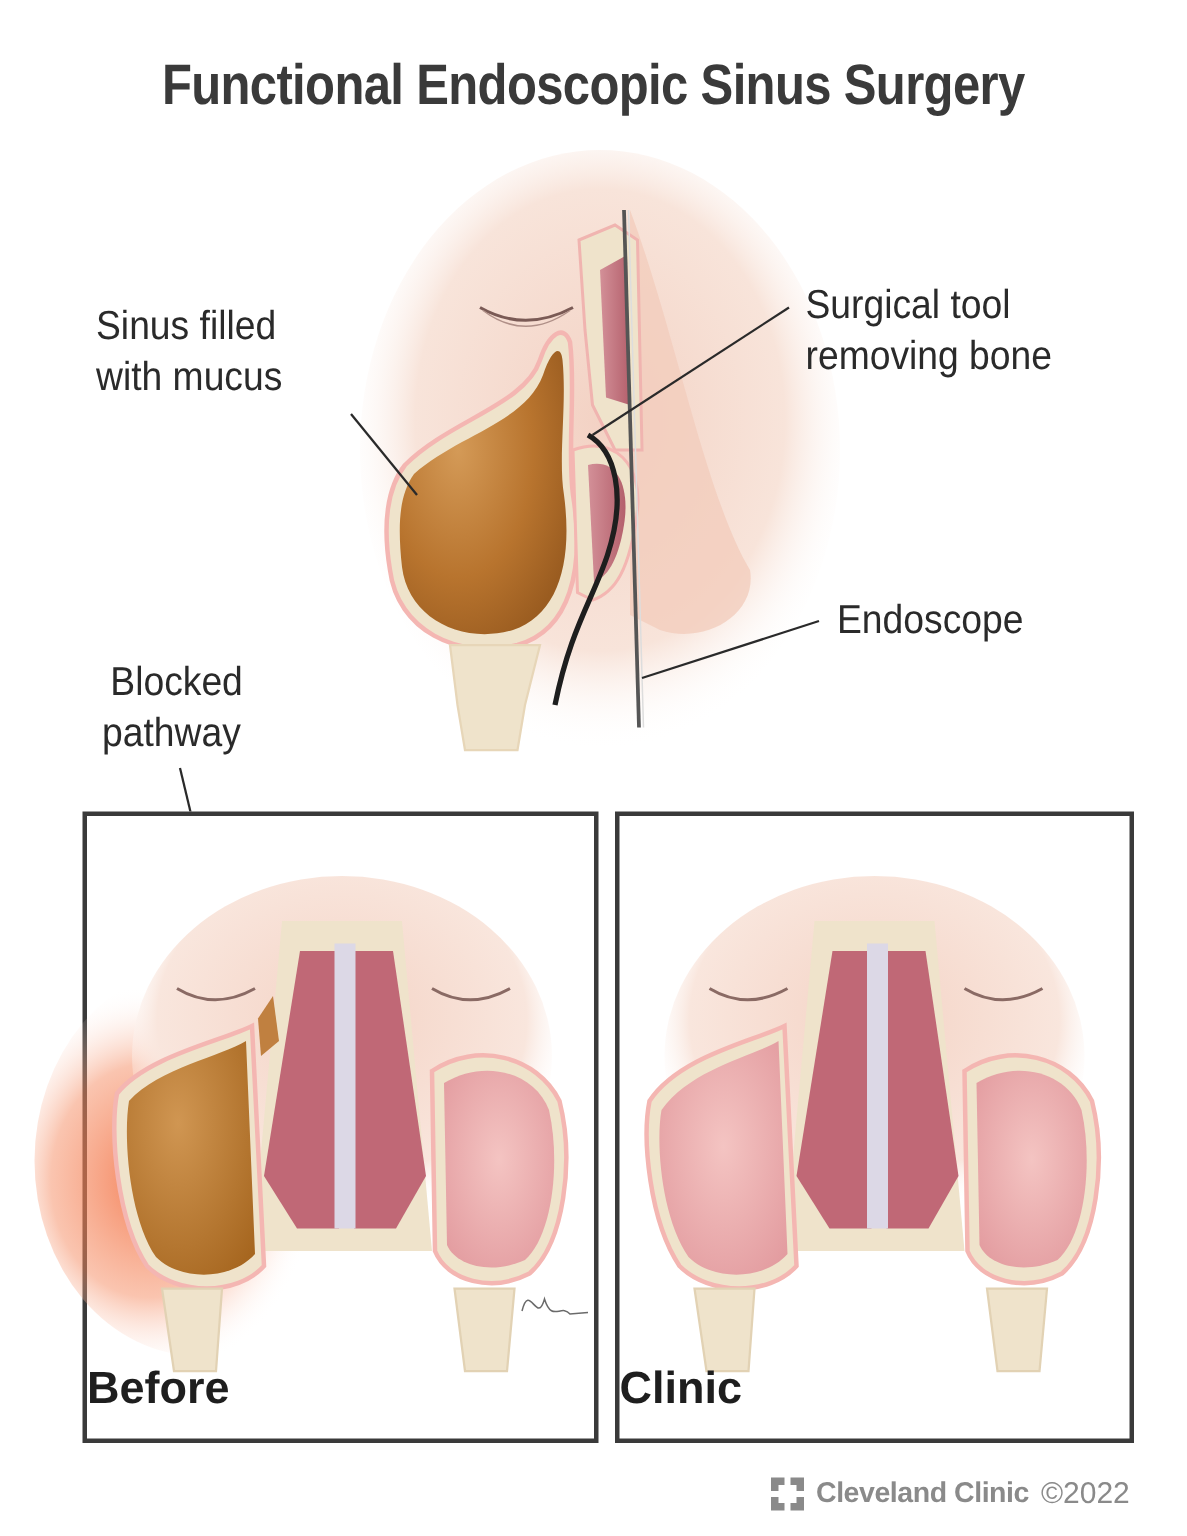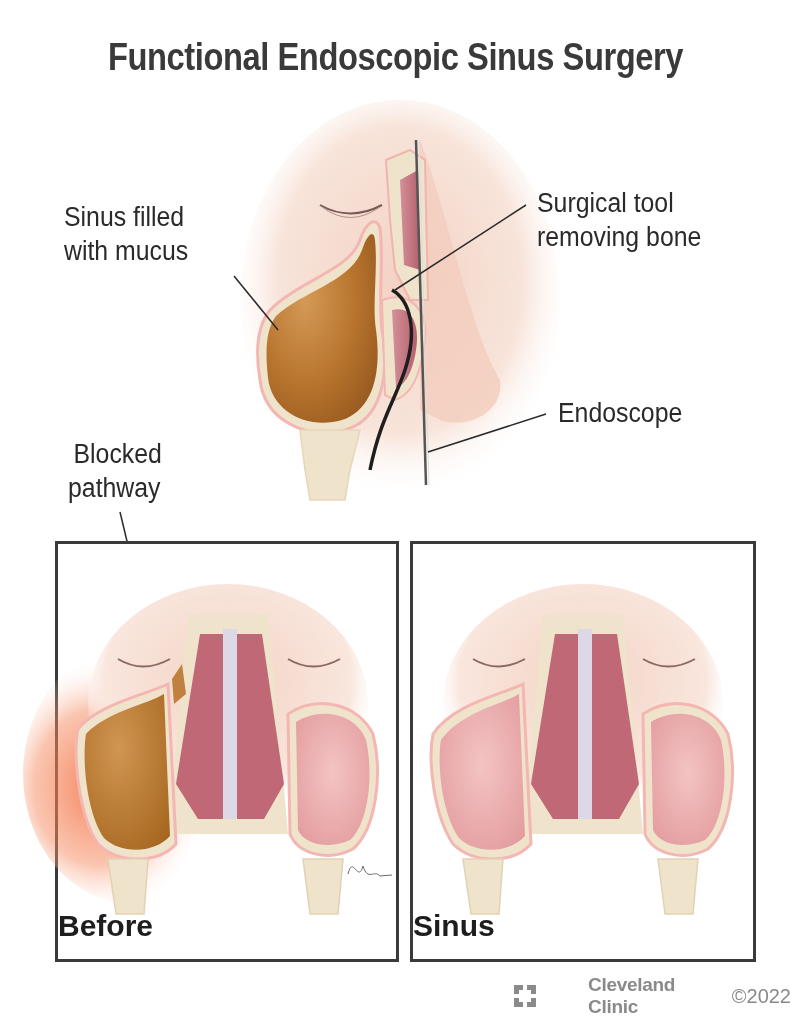--- a/index.html
+++ b/index.html
@@ -8,22 +8,22 @@
   .title { position: absolute; left: 0; right: 0; top: 36px; text-align: center;
            font-size: 38px; font-weight: bold; color: #3a3a3a; letter-spacing: -0.5px;
            transform: scaleX(0.86); transform-origin: center; }
   .label { position: absolute; font-size: 27px; line-height: 34px; color: #2a2a2a;
            transform: scaleX(0.92); transform-origin: left top; white-space: nowrap; }
   .panel { position: absolute; border: 3px solid #3a3a3a; background: #fff; box-sizing: border-box; }
   .panel-caption { position: absolute; left: 0; right: 0; bottom: 16px; text-align: left;
                    font-size: 30px; font-weight: bold; color: #1e1e1e; }
   svg { position: absolute; overflow: visible; }
   .footer { position: absolute; left: 514px; top: 983px; height: 26px; display: flex; align-items: center; gap: 8px; color: #8a8a8a; }
-  .footer .brand { font-size: 19px; font-weight: bold; color: #8a8a8a; letter-spacing: -0.3px; margin-left: 44px; }
-  .footer .copy { font-size: 20px; color: #8a8a8a; margin-left: 14px; }
+  .footer .brand { font-size: 19px; font-weight: bold; color: #8a8a8a; letter-spacing: -0.3px; }
+  .footer .copy { font-size: 20px; color: #8a8a8a; margin-left: 0; }
 </style>
 </head>
 <body>
 
 <div class="title">Functional Endoscopic Sinus Surgery</div>
 
 <svg width="791" height="560" style="left:0;top:0">
   <defs>
     <radialGradient id="skinFade" cx="0.5" cy="0.45" r="0.55">
       <stop offset="0" stop-color="#f3d2c4"></stop>
@@ -151,21 +151,21 @@
     <path d="M142 90 L168 90 L168 275 L140 275 L118 240 Z" fill="#c06876"></path>
     <path d="M178 90 L204 90 L226 240 L206 275 L178 275 Z" fill="#c06876"></path>
     <rect x="165" y="85" width="14" height="190" fill="#dcd8e6"></rect>
     <path d="M20 190 C40 160 90 150 110 140 L118 300 C100 320 60 320 40 300 C20 270 15 215 20 190 Z" fill="#efe3cb" stroke="#f4b6b2" stroke-width="3"></path>
     <path d="M28 196 C48 168 90 160 106 150 L112 292 C96 310 62 310 46 294 C28 268 24 218 28 196 Z" fill="url(#pinkA)"></path>
     <path d="M230 170 C260 150 300 160 315 190 C325 230 318 285 295 305 C270 318 240 310 232 290 Z" fill="#efe3cb" stroke="#f4b6b2" stroke-width="3"></path>
     <path d="M238 178 C264 162 298 170 308 196 C316 232 310 280 292 296 C270 306 246 300 240 286 Z" fill="url(#pinkA)"></path>
     <path d="M50 315 L90 315 L86 370 L58 370 Z" fill="#efe3cb" stroke="#e2d2b4" stroke-width="1.5"></path>
     <path d="M245 315 L285 315 L280 370 L252 370 Z" fill="#efe3cb" stroke="#e2d2b4" stroke-width="1.5"></path>
   </svg>
-  <div class="panel-caption">Sinus</div>
+  <div class="panel-caption">Clinic</div>
 </div>
 
 <div class="footer">
   <svg width="22" height="22" style="position:relative">
     <rect x="0" y="0" width="9" height="9" fill="#8a8a8a"></rect>
     <rect x="13" y="0" width="9" height="9" fill="#8a8a8a"></rect>
     <rect x="0" y="13" width="9" height="9" fill="#8a8a8a"></rect>
     <rect x="13" y="13" width="9" height="9" fill="#8a8a8a"></rect>
     <rect x="5" y="5" width="12" height="12" fill="#fff"></rect>
   </svg>

